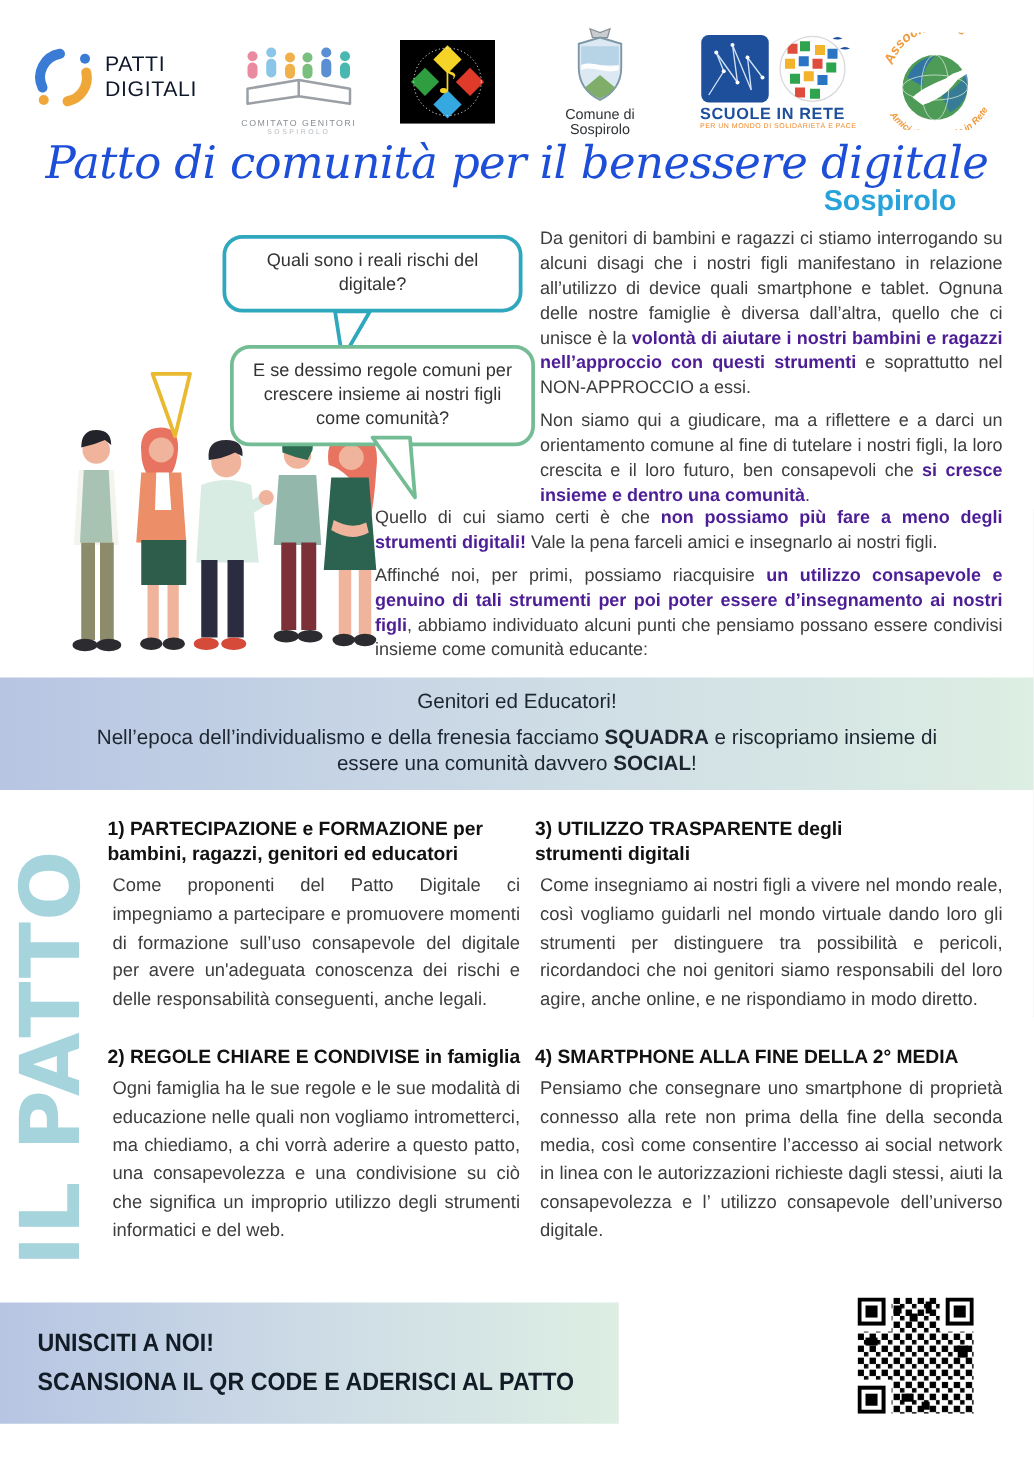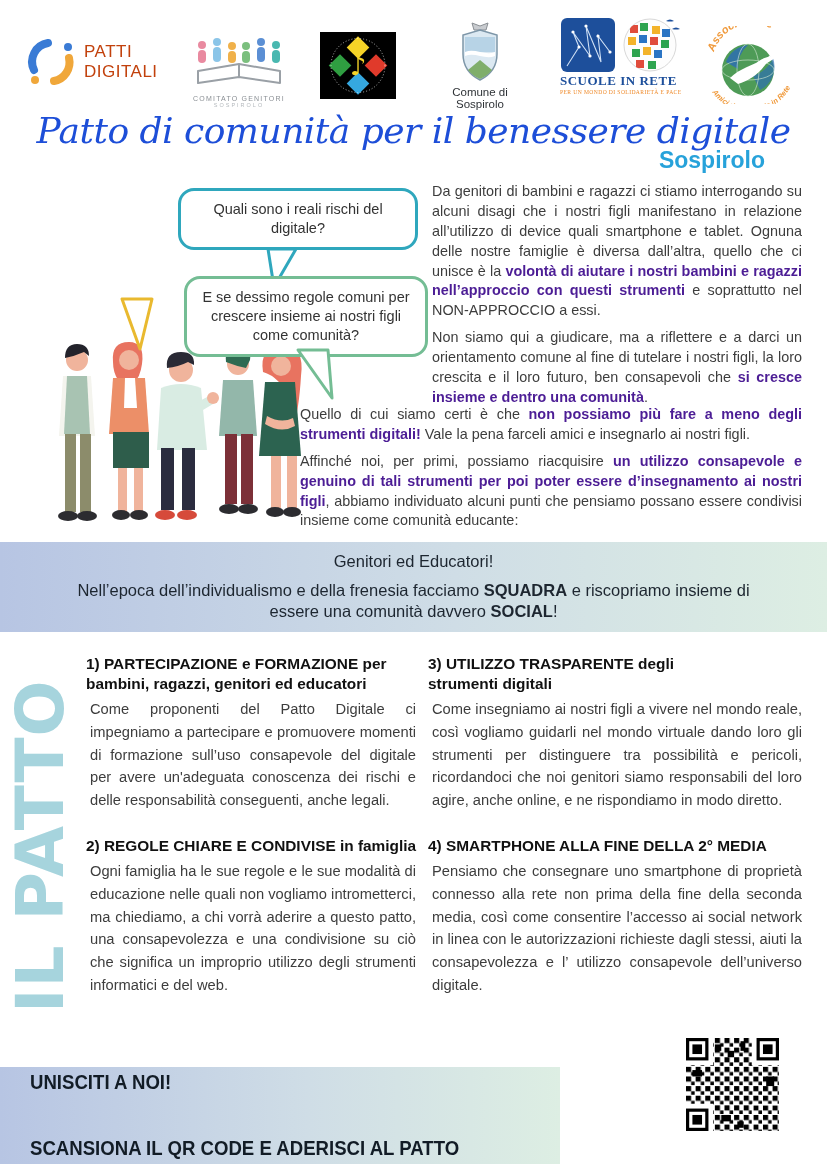--- a/index.html
+++ b/index.html
@@ -2,21 +2,21 @@
 <html><head>
 <meta charset="utf-8">
 <style>
   html,body{margin:0;padding:0;background:#eee;}
   #page{position:relative;width:827px;height:1169px;background:#ffffff;margin:0 auto;
         font-family:"Liberation Sans", sans-serif;overflow:hidden;}
   .abs{position:absolute;}
 
   
   .logo{position:absolute;display:flex;align-items:center;gap:8px;}
-  .logo-text{color:#c2410c;font-size:17px;line-height:1.15;letter-spacing:.5px;}
+  .logo-text{color:#0f172a;font-size:17px;line-height:1.15;letter-spacing:.5px;}
   .small-cap{color:#8a8f94;font-size:7px;letter-spacing:1.2px;margin-top:2px;text-align:center;}
   .tiny-cap{color:#b5babe;font-size:5.5px;letter-spacing:2px;text-align:center;}
   .comune-cap{color:#2f3337;font-size:11.5px;text-align:center;margin-top:2px;}
   .scuole-title{color:#1d4f9b;font-weight:bold;font-size:13px;letter-spacing:.5px;text-align:left;}
   .scuole-tag{color:#ef8a2a;font-size:5.6px;letter-spacing:.4px;text-align:left;}
 
   
   .main-title{left:0;right:0;top:110px;text-align:center;
     font-family:"DejaVu Serif","Liberation Serif",serif;font-style:italic;
     font-size:36px;color:#1d4ed8;letter-spacing:-.5px;}
@@ -50,24 +50,24 @@
     font-family:"DejaVu Sans",sans-serif;font-weight:bold;font-size:66px;
     color:#a6d4dd;text-align:center;letter-spacing:1px;}
   .col{position:absolute;}
   .col-left{left:86px;top:654px;width:334px;}
   .col-right{left:428px;top:654px;width:378px;}
   .sec{margin-bottom:24px;}
   .sec-h{font-size:15.4px;font-weight:bold;color:#111;line-height:1.3;margin:0 0 3px 0;white-space:pre-line;}
   .sec-b{font-size:14.7px;line-height:1.55;text-align:justify;color:#3d3d3d;margin:4px;}
 
   
-  .footer-banner{left:0;top:1042px;width:560px;height:97px;
+  .footer-banner{left:0;top:1042px;width:495px;height:97px;
     background:linear-gradient(90deg,#b7c5e3 0%,#cfdde6 55%,#ddeee3 100%);
-    display:flex;flex-direction:column;justify-content:space-between;padding-left:30px;box-sizing:border-box;
-    color:#121c26;font-weight:bold;font-size:20px;line-height:1.55;margin-top:25px;}
+    display:flex;flex-direction:column;justify-content:center;padding-left:30px;box-sizing:border-box;
+    color:#121c26;font-weight:bold;font-size:20px;line-height:1.55;}
   .footer-banner .stretch{transform:scaleX(.93);transform-origin:left center;white-space:nowrap;}
   .qr{left:686px;top:1038px;width:93px;height:93px;}
 </style>
 </head>
 <body>
 
 <div id="page">
 
   <div class="logo" style="left:24px;top:36px;">
     <svg width="52" height="52" viewBox="0 0 52 52">
@@ -125,21 +125,21 @@
         <path d="M14 1 L22 4 L30 1 L28 8 L16 8 Z" fill="#c9ccd0" stroke="#8a8f94" stroke-width="1"></path>
         <path d="M22 8 L39 13 V32 C39 45 32 53 22 58 C12 53 5 45 5 32 V13 Z" fill="#dce9f2" stroke="#7d96a8" stroke-width="1.5"></path>
         <path d="M7 15 H37 V30 H7 Z" fill="#b7d3e6"></path>
         <path d="M7 30 C17 26 27 34 37 30 V34 C27 38 17 30 7 34 Z" fill="#ffffff"></path>
         <path d="M10 48 L22 38 L34 48 C30 53 26 55 22 57 C18 55 14 53 10 48 Z" fill="#7fae6b"></path>
       </g>
     </svg>
     <div class="comune-cap">Comune di Sospirolo</div>
   </div>
 
-  <div class="abs" style="left:560px;top:17px;width:126px;font-family:Liberation Serif, serif;">
+  <div class="abs" style="left:560px;top:27px;width:126px;">
     <svg width="126" height="56" viewBox="0 0 126 56" style="display:block">
       <rect x="1" y="1" width="54" height="54" rx="6" fill="#1d4f9b"></rect>
       <polyline points="7,49 19,30 13,15 30,39 26,9 41,45 38,19 50,35" fill="none" stroke="#cfe0f5" stroke-width="1.1"></polyline>
       <g fill="#ffffff">
         <circle cx="19" cy="30" r="1.6"></circle>
           <circle cx="13" cy="15" r="1.6"></circle>
           <circle cx="30" cy="39" r="1.6"></circle>
         <circle cx="26" cy="9" r="1.6"></circle>
           <circle cx="38" cy="19" r="1.6"></circle>
           <circle cx="50" cy="35" r="1.6"></circle>

